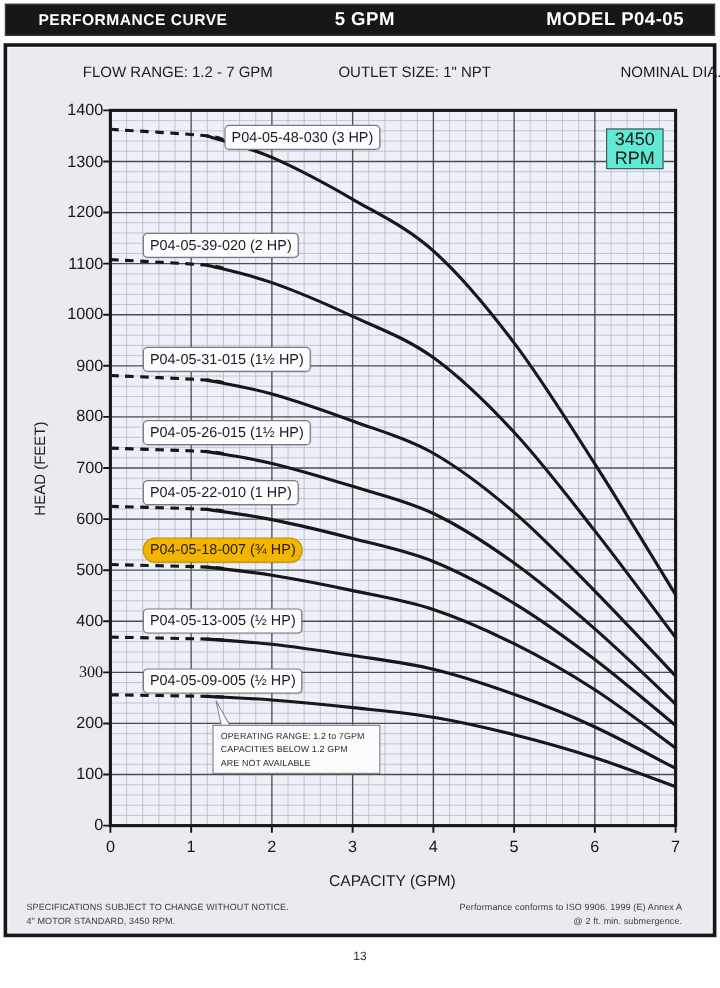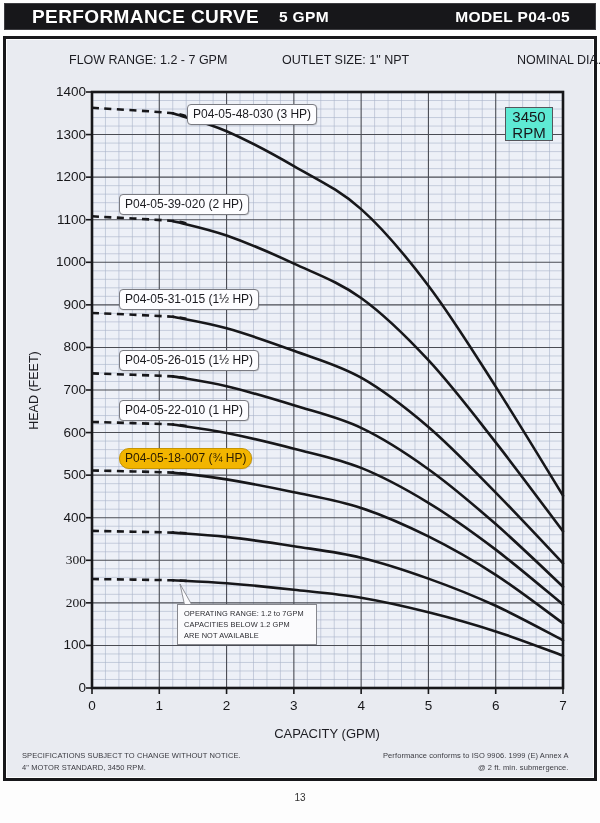--- a/index.html
+++ b/index.html
@@ -3,21 +3,21 @@
 <meta charset="utf-8">
 <style>
   html,body{margin:0;padding:0;background:#ffffff;}
   .page{position:relative;width:600px;height:823px;background:#fdfdfd;
         font-family:"Liberation Sans", sans-serif;overflow:hidden;}
 
   
   .topbar{position:absolute;left:4px;top:3px;width:592px;height:27px;
           background:#17171a;color:#ffffff;display:flex;align-items:center;
           box-shadow:inset 0 0 0 1px #3c3c40;}
-  .topbar .t-left{position:absolute;left:28px;font-size:19px;font-weight:bold;letter-spacing:.4px;}
+  .topbar .t-left{position:absolute;left:28px;font-size:13px;font-weight:bold;letter-spacing:.4px;}
   .topbar .t-mid{position:absolute;left:0;width:600px;text-align:center;font-size:15.5px;font-weight:bold;letter-spacing:.4px;}
   .topbar .t-right{position:absolute;right:26px;font-size:15.5px;font-weight:bold;letter-spacing:.4px;}
 
   
   .frame{position:absolute;left:3px;top:36px;width:594px;height:745px;
          background:#e9ebf1;border:3px solid #17171a;box-sizing:border-box;
          box-shadow:inset 0 0 0 1px rgba(255,255,255,.85);}
 
   .subhead{position:absolute;color:#1c1c22;font-size:12.5px;white-space:nowrap;margin-left:47px;}
   #sh-flow{left:22px;top:53px;}
@@ -241,21 +241,21 @@
       <line x1="209.85714285714283" y1="602" x2="209.85714285714283" y2="608" stroke="#17171a" stroke-width="1.6"></line>
       <line x1="277.1428571428571" y1="602" x2="277.1428571428571" y2="608" stroke="#17171a" stroke-width="1.6"></line>
       <line x1="344.42857142857144" y1="602" x2="344.42857142857144" y2="608" stroke="#17171a" stroke-width="1.6"></line>
       <line x1="411.71428571428567" y1="602" x2="411.71428571428567" y2="608" stroke="#17171a" stroke-width="1.6"></line>
       <line x1="479" y1="602" x2="479" y2="608" stroke="#17171a" stroke-width="1.6"></line>
     </svg>
 
   <div id="yticks" class="axis-tick" style="position:absolute;inset:0;">
       <span style="top: 680px;">0</span>
       <span style="top: 637.429px;">100</span>
-      <span style="top: 594.857px; font-family: Liberation Serif, serif;">200</span>
+      <span style="top: 594.857px;">200</span>
       <span style="top: 552.286px; font-family: Liberation Serif, serif;">300</span>
       <span style="top: 509.714px;">400</span>
       <span style="top: 467.143px;">500</span>
       <span style="top: 424.571px;">600</span>
       <span style="top: 382px;">700</span>
       <span style="top: 339.429px;">800</span>
       <span style="top: 296.857px;">900</span>
       <span style="top: 254.286px;">1000</span>
       <span style="top: 211.714px;">1100</span>
       <span style="top: 169.143px;">1200</span>
@@ -280,20 +280,22 @@
     <div>3450</div>
     <div>RPM</div>
   </div>
 
   <div class="curve-label" id="lbl-0">P04-05-48-030 (3 HP)</div>
   <div class="curve-label" id="lbl-1">P04-05-39-020 (2 HP)</div>
   <div class="curve-label" id="lbl-2">P04-05-31-015 (1½ HP)</div>
   <div class="curve-label" id="lbl-3">P04-05-26-015 (1½ HP)</div>
   <div class="curve-label" id="lbl-4">P04-05-22-010 (1 HP)</div>
   <div class="curve-label" id="lbl-5" style="background: rgb(242, 181, 0); border-color: rgb(198, 148, 0); border-radius: 10px; color: rgb(43, 29, 0); text-align: right;">P04-05-18-007 (¾ HP)</div>
+  <div class="curve-label" id="lbl-6">P04-05-13-005 (½ HP)</div>
+  <div class="curve-label" id="lbl-7">P04-05-09-005 (½ HP)</div>
 
   <div class="op-note">
     <div>OPERATING RANGE: 1.2 to 7GPM</div>
     <div>CAPACITIES BELOW 1.2 GPM</div>
     <div>ARE NOT AVAILABLE</div>
   </div>
 
   <div class="footnote" id="fn-left">
     <div>SPECIFICATIONS SUBJECT TO CHANGE WITHOUT NOTICE.</div>
     <div>4" MOTOR STANDARD, 3450 RPM.</div>

